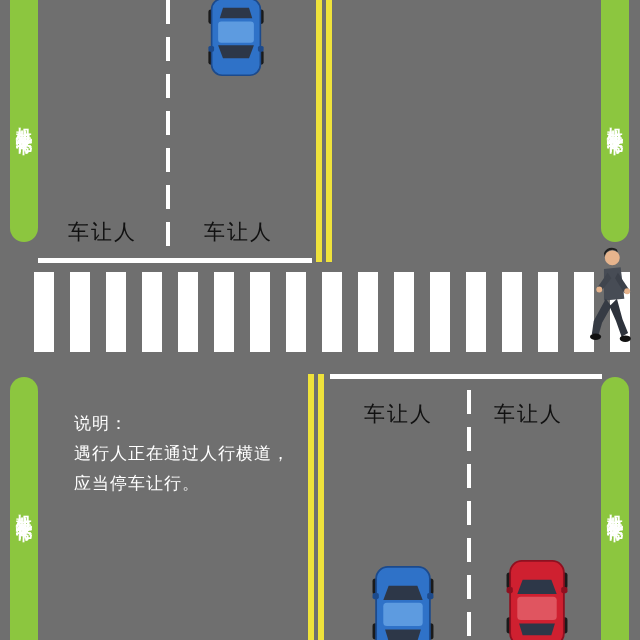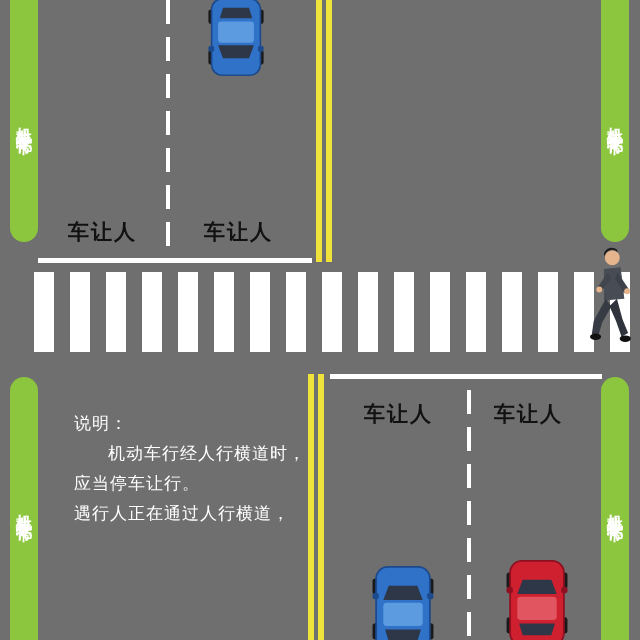--- a/index.html
+++ b/index.html
@@ -36,21 +36,21 @@
   .dy-bottom{left:308px;top:374px;height:266px;}
   .stop-line{position:absolute;height:5px;background:#fff;}
   .sl-top{left:38px;top:258px;width:274px;}
   .sl-bottom{left:330px;top:374px;width:272px;}
   .crosswalk{
     position:absolute;left:34px;top:272px;width:606px;height:80px;
     background:repeating-linear-gradient(90deg,var(--crosswalk,#fff) 0 20px,transparent 20px 36px);
   }
   
   .yield-label{
-    position:absolute;color:var(--yield-text,#111);font-size:21px;font-weight:bold;
+    position:absolute;color:var(--yield-text,#111);font-size:21px;font-weight:normal;
     letter-spacing:2px;white-space:nowrap;
   }
   .yl-1{left:68px;top:218px;}
   .yl-2{left:204px;top:218px;}
   .yl-3{left:364px;top:400px;}
   .yl-4{left:494px;top:400px;}
   
   .note{
     position:absolute;left:74px;top:408px;color:var(--note-text,#fff);
     font-size:17px;line-height:30px;letter-spacing:1px;
@@ -93,23 +93,22 @@
   </div>
   <div class="green-belt gb-bottom gb-left">
     <span class="vtext">机非绿化带</span>
   </div>
   <div class="green-belt gb-bottom gb-right">
     <span class="vtext">机非绿化带</span>
   </div>
 
   <div class="note">
     <div>说明：</div>
-    <div class="indent">机动车行经人行横道时，</div>
+    <div>遇行人正在通过人行横道，</div>
     <div>应当停车让行。</div>
-    <div>遇行人正在通过人行横道，</div>
   </div>
 
   <div class="car car-top">
     <svg viewBox="0 0 68 96" xmlns="http://www.w3.org/2000/svg">
       <rect x="0" y="14" width="8" height="18" rx="3" fill="#1a1a1a"></rect>
       <rect x="60" y="14" width="8" height="18" rx="3" fill="#1a1a1a"></rect>
       <rect x="0" y="64" width="8" height="18" rx="3" fill="#1a1a1a"></rect>
       <rect x="60" y="64" width="8" height="18" rx="3" fill="#1a1a1a"></rect>
       <rect x="4" y="1" width="60" height="94" rx="13" fill="var(--car-blue,#2F72C8)" stroke="var(--car-blue-dark,#1C4A8C)" stroke-width="2"></rect>
       <rect x="0" y="30" width="7" height="7" rx="2" fill="var(--car-blue-dark,#1C4A8C)"></rect>

